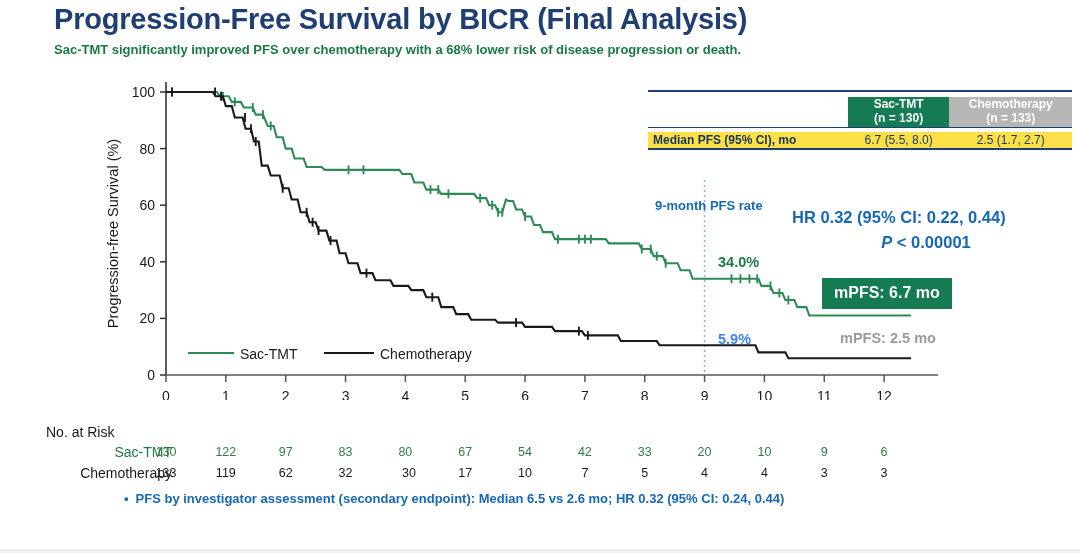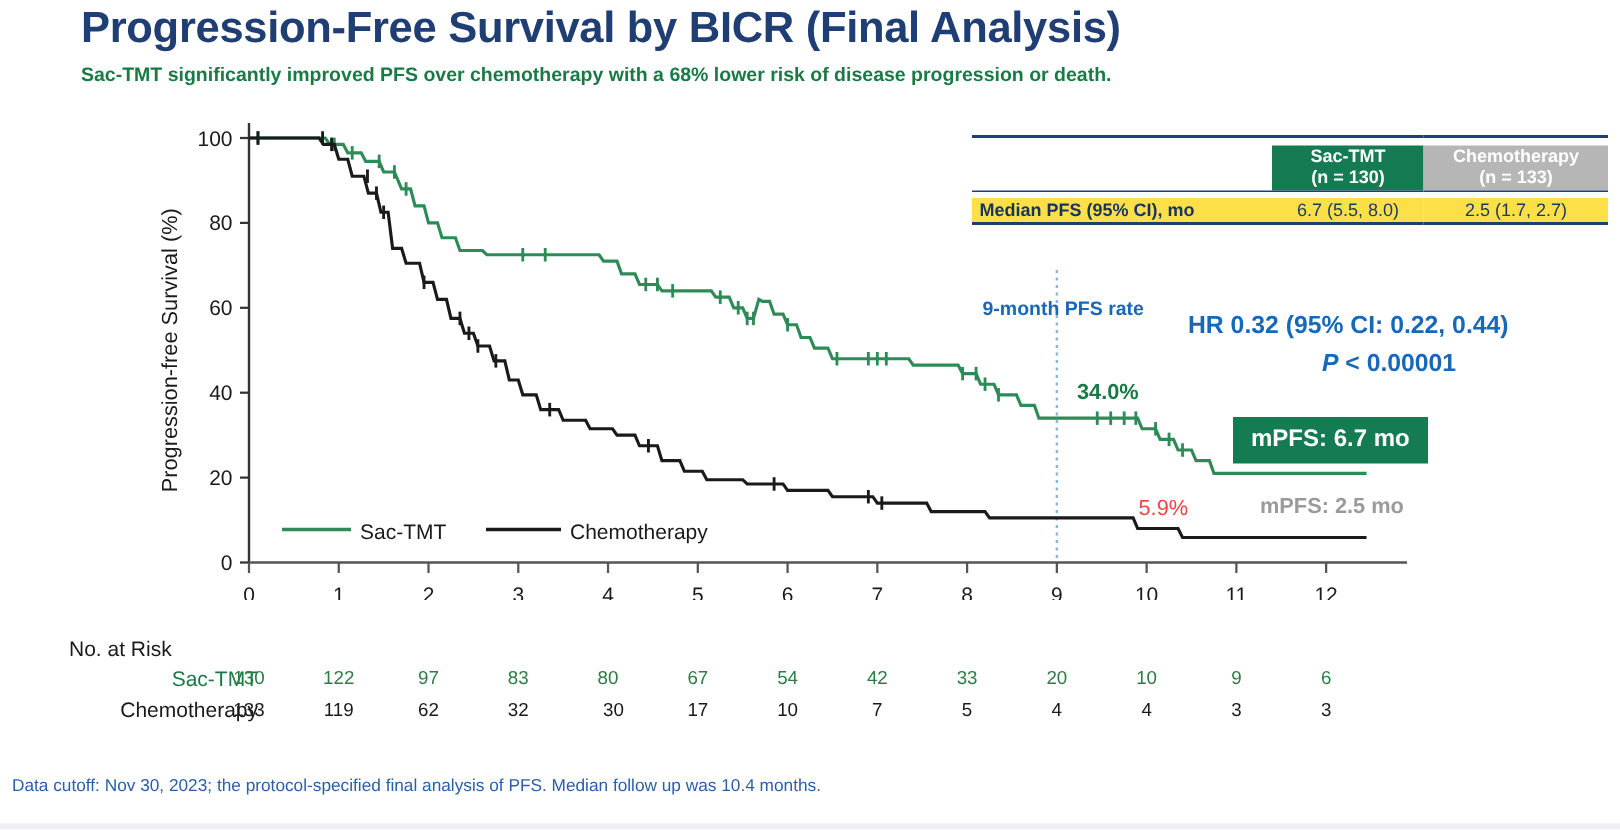--- a/index.html
+++ b/index.html
@@ -65,21 +65,21 @@
   #nine-month-label{
     position:absolute;left:655px;top:198px;
     font-size:13px;font-weight:bold;color:#1668B8;white-space:nowrap;
   }
   #rate-green{
     position:absolute;left:718px;top:254px;
     font-size:14.5px;font-weight:bold;color:#1A7A45;white-space:nowrap;
   }
   #rate-black{
     position:absolute;left:718px;top:331px;
-    font-size:14.5px;font-weight:normal;color:#ef4444;white-space:nowrap;margin-left:41px;
+    font-size:14.5px;font-weight:bold;color:#3b82f6;white-space:nowrap;
   }
   #mpfs-green-badge{
     position:absolute;left:822px;top:278px;
     background:#147B52;color:#ffffff;font-size:16px;font-weight:bold;
     padding:6px 12px 7px 12px;white-space:nowrap;
   }
   #mpfs-grey-label{
     position:absolute;left:840px;top:330px;
     font-size:14.5px;font-weight:bold;color:#9A9A9A;white-space:nowrap;
   }
@@ -294,16 +294,16 @@
         <div class="risk-num" style="left: 508.048px; top: 42px;">10</div>
         <div class="risk-num" style="left: 567.889px; top: 42px;">7</div>
         <div class="risk-num" style="left: 627.73px; top: 42px;">5</div>
         <div class="risk-num" style="left: 687.571px; top: 42px;">4</div>
         <div class="risk-num" style="left: 747.413px; top: 42px;">4</div>
         <div class="risk-num" style="left: 807.254px; top: 42px;">3</div>
         <div class="risk-num" style="left: 867.095px; top: 42px;">3</div>
       </div>
   </div>
 
-  <div id="footnote-1">Data cutoff: Nov 30, 2023; the protocol-specified final analysis of PFS.  Median follow up was 10.4 months.</div>
+  <div id="bullet"><span class="dot">•</span><span>PFS by investigator assessment (secondary endpoint): Median 6.5 vs 2.6 mo; HR 0.32 (95% CI: 0.24, 0.44)</span></div>
   <div id="bottom-rule"></div>
 
 </div>
 
 </body></html>

